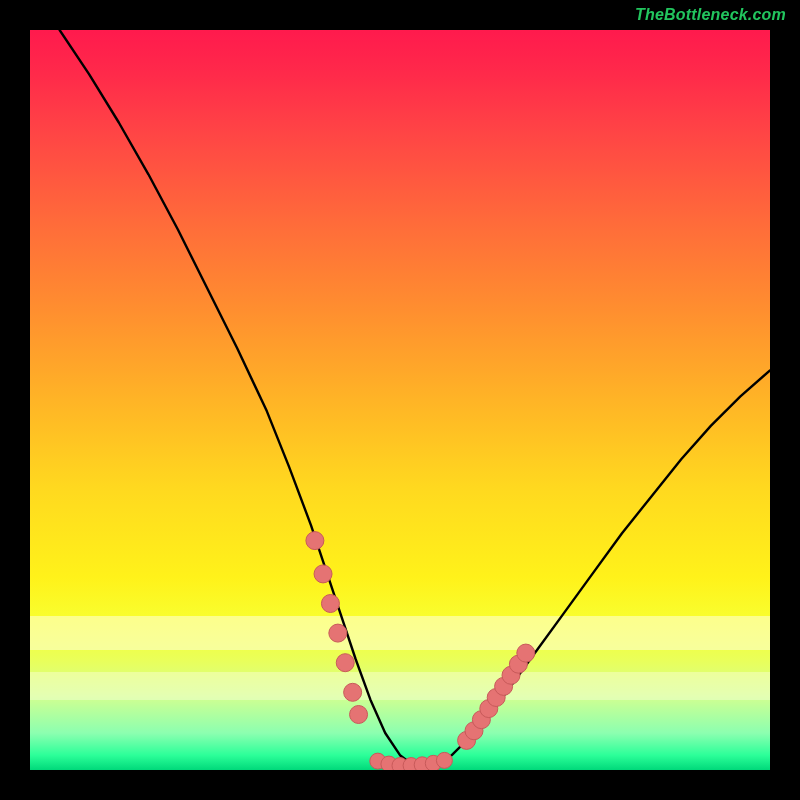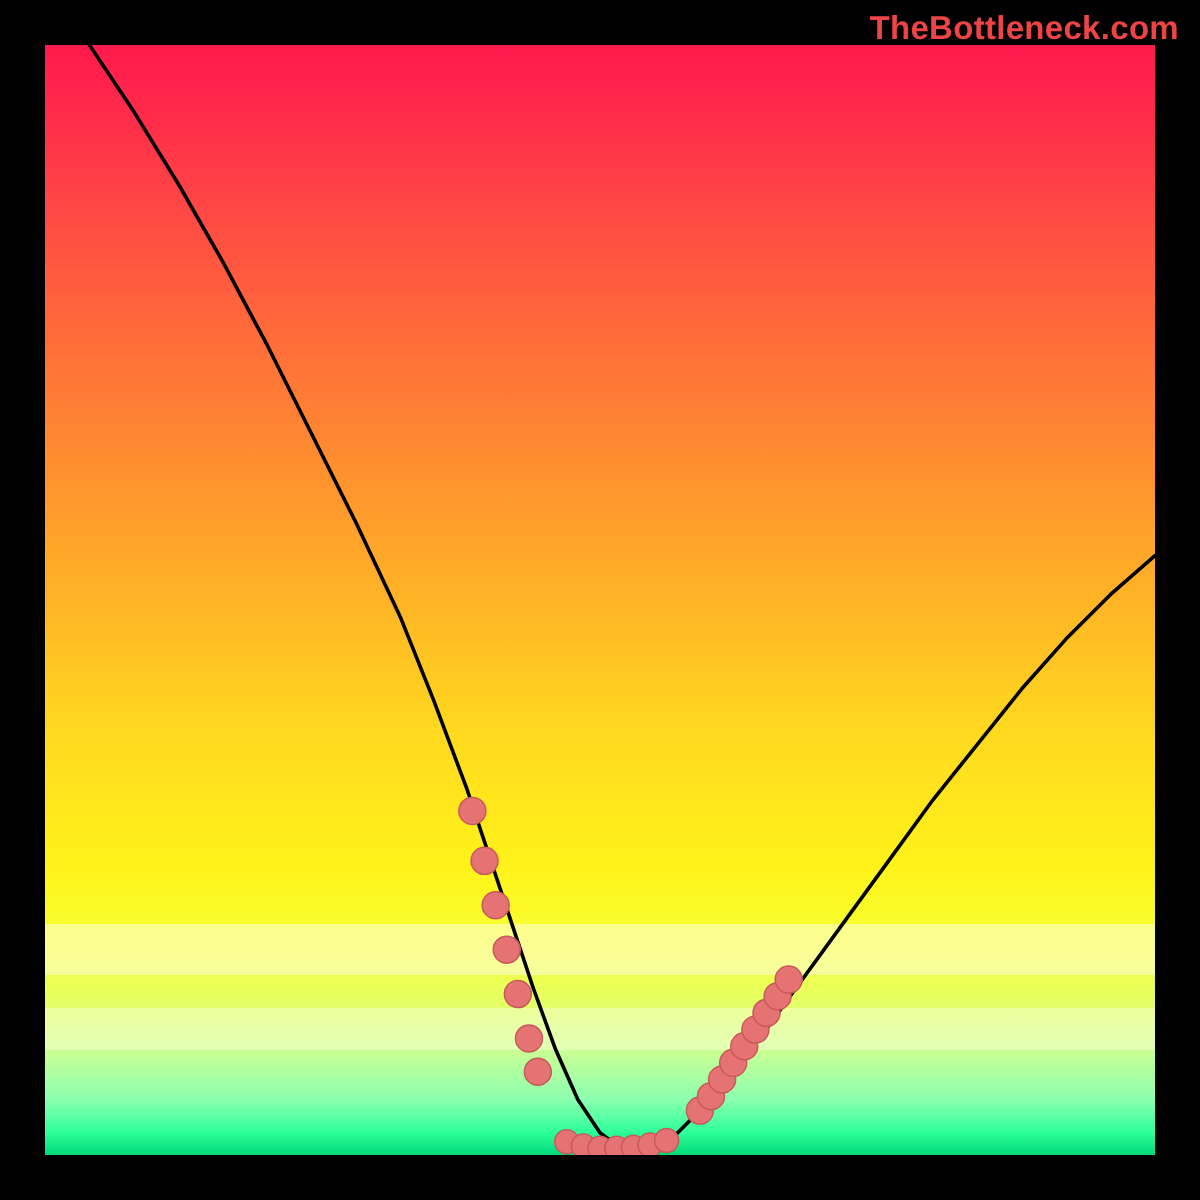--- a/index.html
+++ b/index.html
@@ -53,25 +53,26 @@
   }
   .haze2 {
     bottom: 70px;
     height: 28px;
     background: rgba(255, 255, 230, 0.40);
   }
   .watermark {
     position: absolute;
     top: 6px;
     right: 14px;
-    color: #ef4444;
-    font-size: 22px;
+    color: #22c55e;
+    font-size: 16px;
     font-weight: 600;
     letter-spacing: 0.2px;
     user-select: none;
+    font-style: italic;
   }
   svg {
     position: absolute;
     left: 0;
     top: 0;
   }
 </style>
 </head>
 <body>
 

